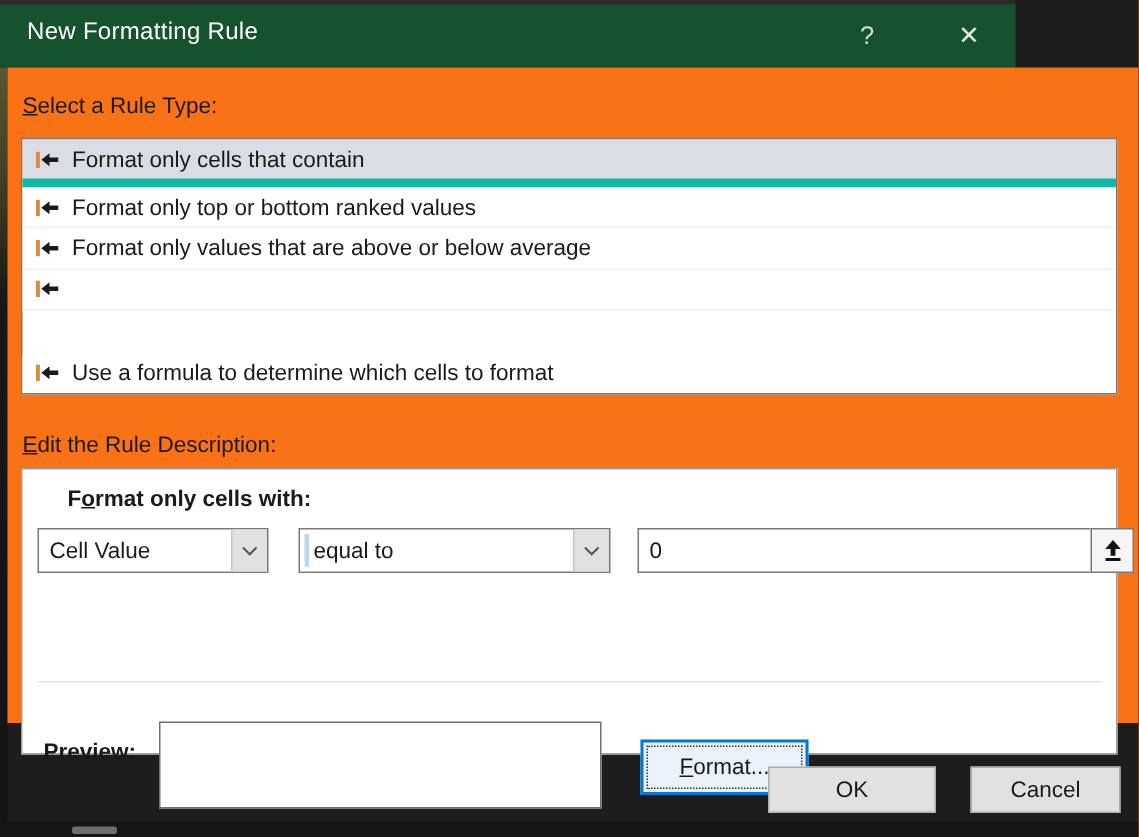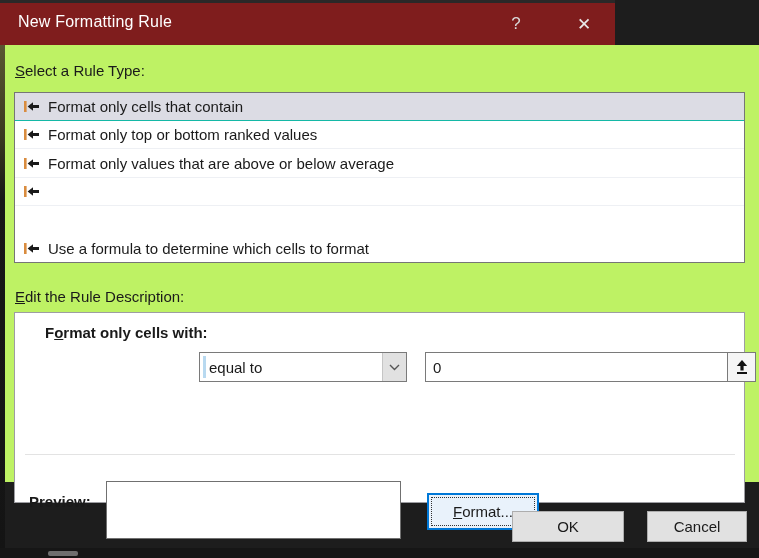--- a/index.html
+++ b/index.html
@@ -22,59 +22,59 @@
     position: absolute; left: 0; top: 548px; width: 759px; height: 10px;
     background: #161616;
   }
   .bottom-strip .blob {
     position: absolute; left: 48px; top: 3px; width: 30px; height: 5px;
     background: #6e6e6e; border-radius: 2px;
   }
 
   
   .titlebar {
-    position: absolute; left: 0; top: 0; width: 615px; height: 45px;
-    background: #7f1d1d; border-top: 3px solid #2a2828;
+    position: absolute; left: 0; top: 0; width: 677px; height: 45px;
+    background: #14532d; border-top: 3px solid #2a2828;
     color: #ffffff;
   }
   .titlebar .title {
     position: absolute; left: 18px; top: 10px; font-size: 16px; letter-spacing: .2px;
   }
   .tb-btn {
     position: absolute; top: 0; width: 42px; height: 42px;
     display: flex; align-items: center; justify-content: center;
     color: #e8e8e8; cursor: default;
   }
   .tb-btn.help { right: 78px; font-size: 17px; color: #d9d9d9; }
   .tb-btn.close { right: 10px; font-size: 17px; }
 
   
   .dialog-body {
     position: absolute; left: 5px; top: 45px; width: 754px; height: 437px;
-    background: #bef264;
+    background: #f97316;
   }
 
   .section-label { position: absolute; left: 10px; color: #1a1a1a; }
   .section-label .u { text-decoration: underline; }
   .label-select { top: 17px; }
   .label-edit { top: 243px; }
 
   
   .rule-list {
     position: absolute; left: 9px; top: 47px; width: 731px; height: 171px;
     background: #ffffff; border: 1px solid #767676;
     display: flex; flex-direction: column;
   }
   .rule-item {
     flex: 1 1 0; display: flex; align-items: center;
     padding-left: 9px; gap: 9px; border-bottom: 1px solid #eef0f4;
     background: #ffffff;
   }
   .rule-item:last-child { border-bottom: none; margin-top: 29px; }
-  .rule-item.selected { background: #dcdce4; border-bottom: 1px solid #14b8a6; }
+  .rule-item.selected { background: #dcdce4; border-bottom: 6px solid #14b8a6; }
   .rule-icon { display: inline-flex; width: 15px; height: 11px; flex: 0 0 15px; }
 
   
   .groupbox {
     position: absolute; left: 9px; top: 267px; width: 731px; height: 191px;
     background: #ffffff; border: 1px solid #9d9da2;
   }
   .gb-heading { position: absolute; left: 30px; top: 11px; font-weight: bold; }
   .gb-heading .u { text-decoration: underline; }
 
@@ -214,20 +214,28 @@
     <div class="section-label label-edit">
       <span class="u">E</span><span>dit the Rule Description:</span>
     </div>
 
     <div class="groupbox">
 
       <div class="gb-heading">
         <span>F</span><span class="u">o</span><span>rmat only cells with:</span>
       </div>
 
+      <div class="combo combo-subject">
+        <span class="combo-text">Cell Value</span>
+        <span class="drop-btn">
+          <svg width="11" height="7" viewBox="0 0 11 7">
+              <polyline points="1,1 5.5,5.5 10,1" fill="none" stroke="#555" stroke-width="1.4"></polyline>
+            </svg>
+        </span>
+      </div>
 
       <div class="combo combo-operator">
         <span class="caret"></span>
         <span class="combo-text">equal to</span>
         <span class="drop-btn">
           <svg width="11" height="7" viewBox="0 0 11 7">
               <polyline points="1,1 5.5,5.5 10,1" fill="none" stroke="#555" stroke-width="1.4"></polyline>
             </svg>
         </span>
       </div>

